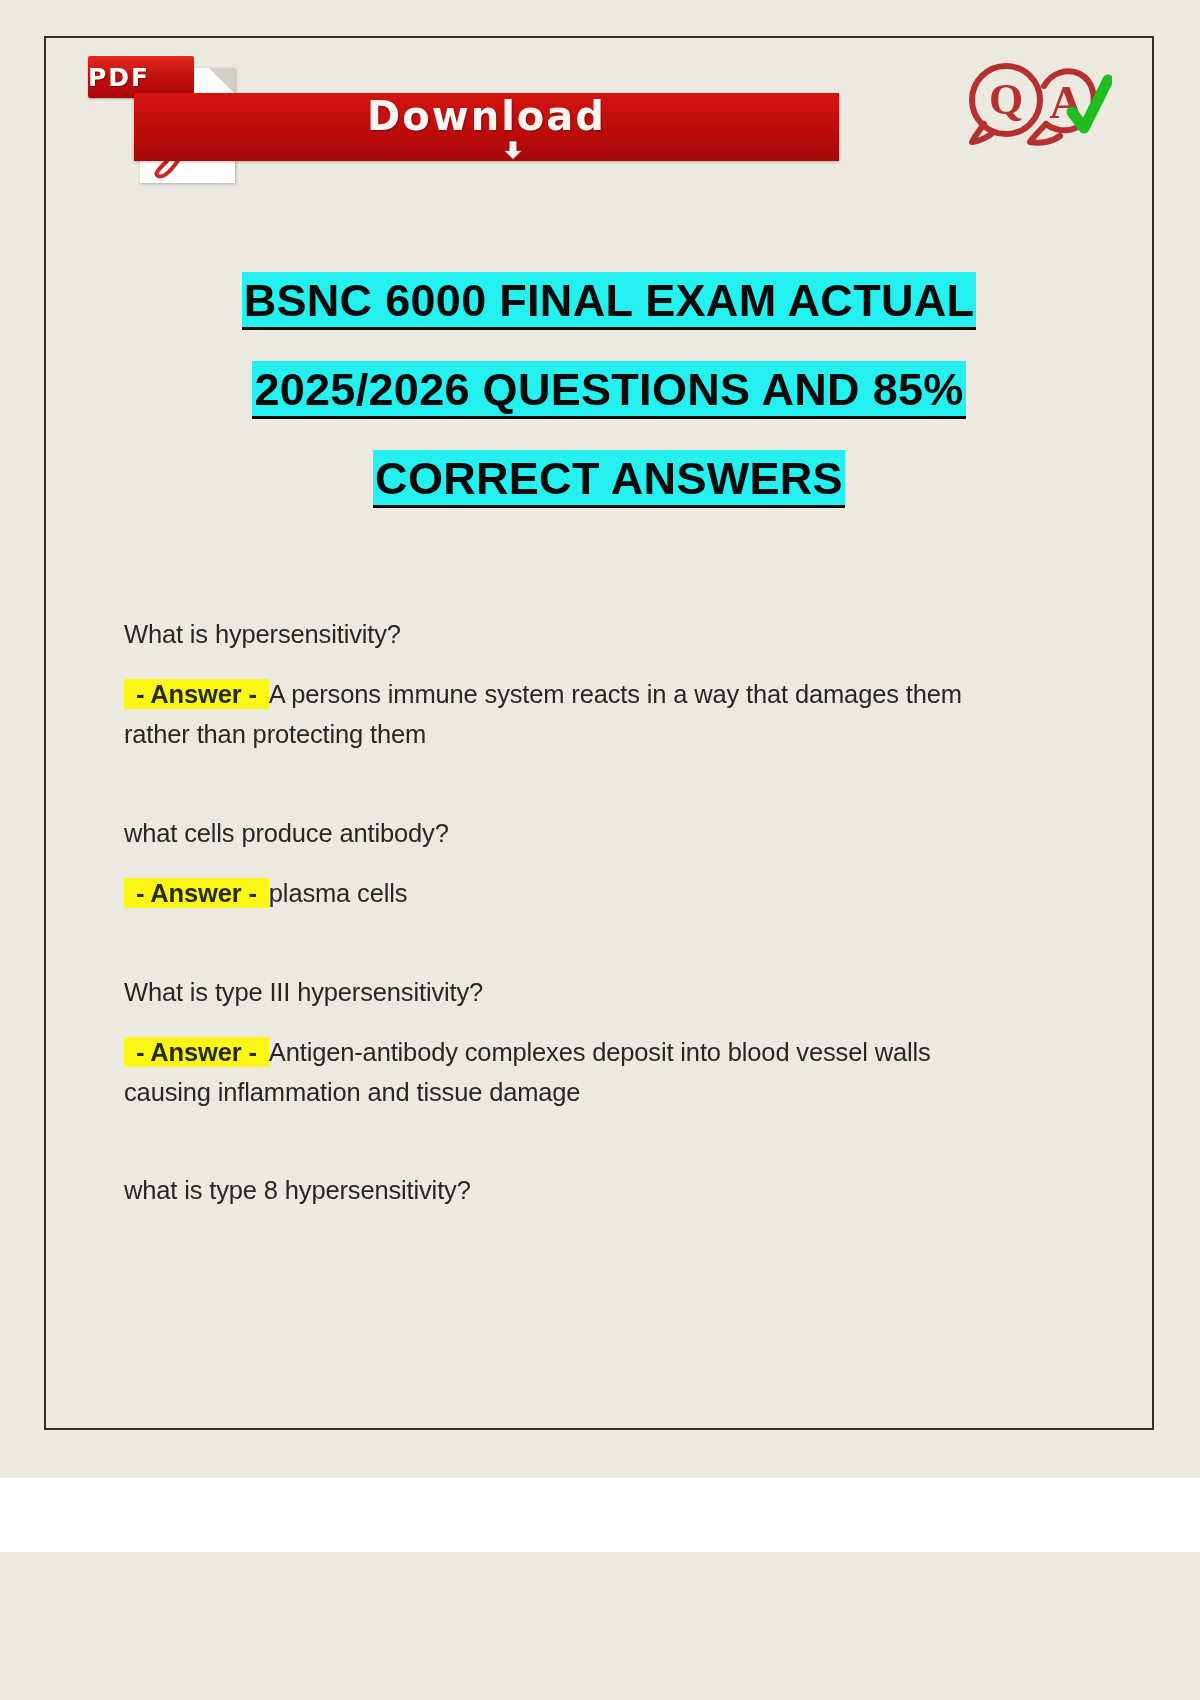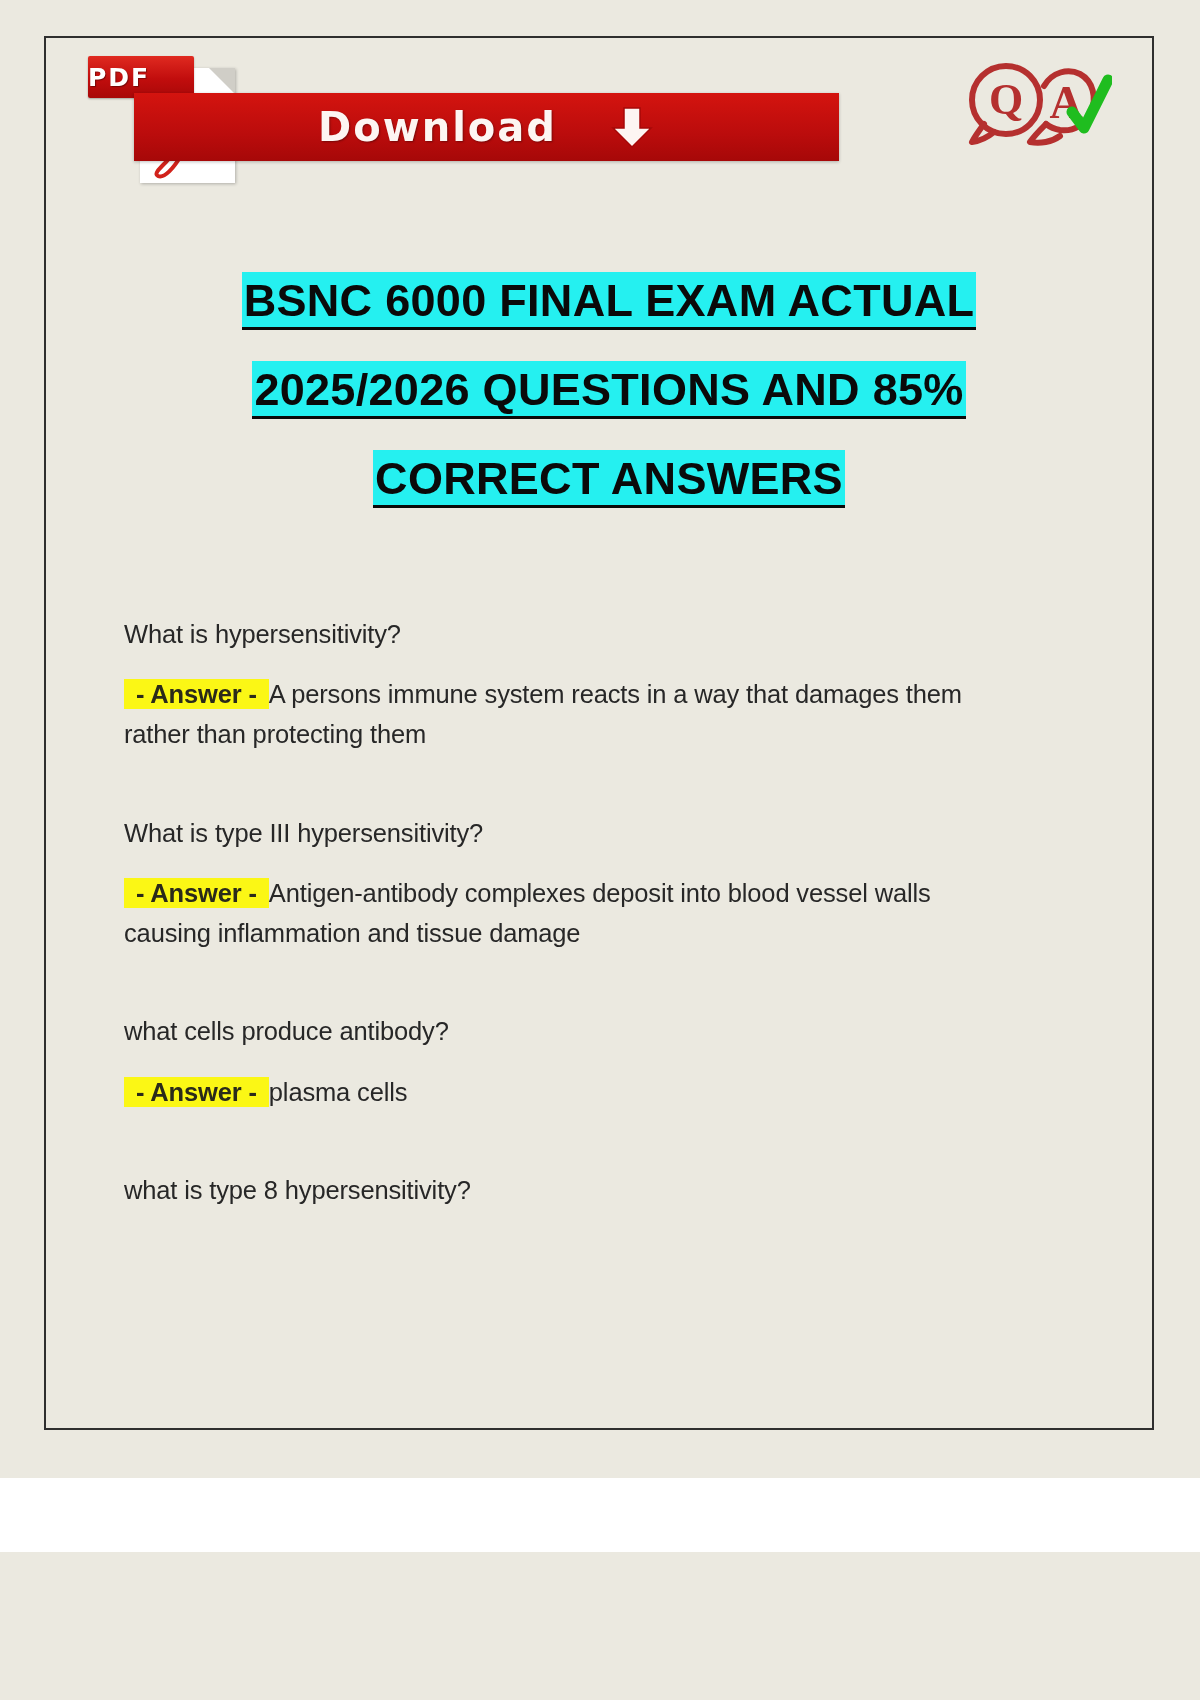--- a/index.html
+++ b/index.html
@@ -122,20 +122,21 @@
     position: absolute;
     left: 88px;
     top: 55px;
     width: 705px;
     height: 68px;
     background: linear-gradient(180deg, #d4140f 0%, #bb0c0c 60%, #a60808 100%);
     display: flex;
     align-items: center;
     justify-content: center;
     box-shadow: 0 1px 3px rgba(0,0,0,0.25);
+    flex-direction: column;
   }
   .download-text {
     color: #fdf5f2;
     font-family: "DejaVu Sans", sans-serif;
     font-weight: bold;
     font-size: 40px;
     letter-spacing: 2px;
     text-shadow: 1px 1px 2px rgba(0,0,0,0.35);
   }
   .download-arrow {
@@ -272,27 +273,27 @@
     </div>
 
     <div class="body-block">
 
       <div class="qa-item">
         <p class="question">What is hypersensitivity?</p>
         <p class="answer"><span class="answer-tag">- Answer -</span><span>A persons immune system reacts in a way that damages them rather than protecting them</span></p>
       </div>
 
       <div class="qa-item">
+        <p class="question">what cells produce antibody?</p>
+        <p class="answer"><span class="answer-tag">- Answer -</span><span>plasma cells</span></p>
+      </div>
+
+      <div class="qa-item">
         <p class="question">What is type III hypersensitivity?</p>
         <p class="answer"><span class="answer-tag">- Answer -</span><span>Antigen-antibody complexes deposit into blood vessel walls causing inflammation and tissue damage</span></p>
-      </div>
-
-      <div class="qa-item">
-        <p class="question">what cells produce antibody?</p>
-        <p class="answer"><span class="answer-tag">- Answer -</span><span>plasma cells</span></p>
       </div>
 
       <div class="qa-item">
         <p class="question">what is type 8 hypersensitivity?</p>
       </div>
 
     </div>
   </div>
 </div>
 

